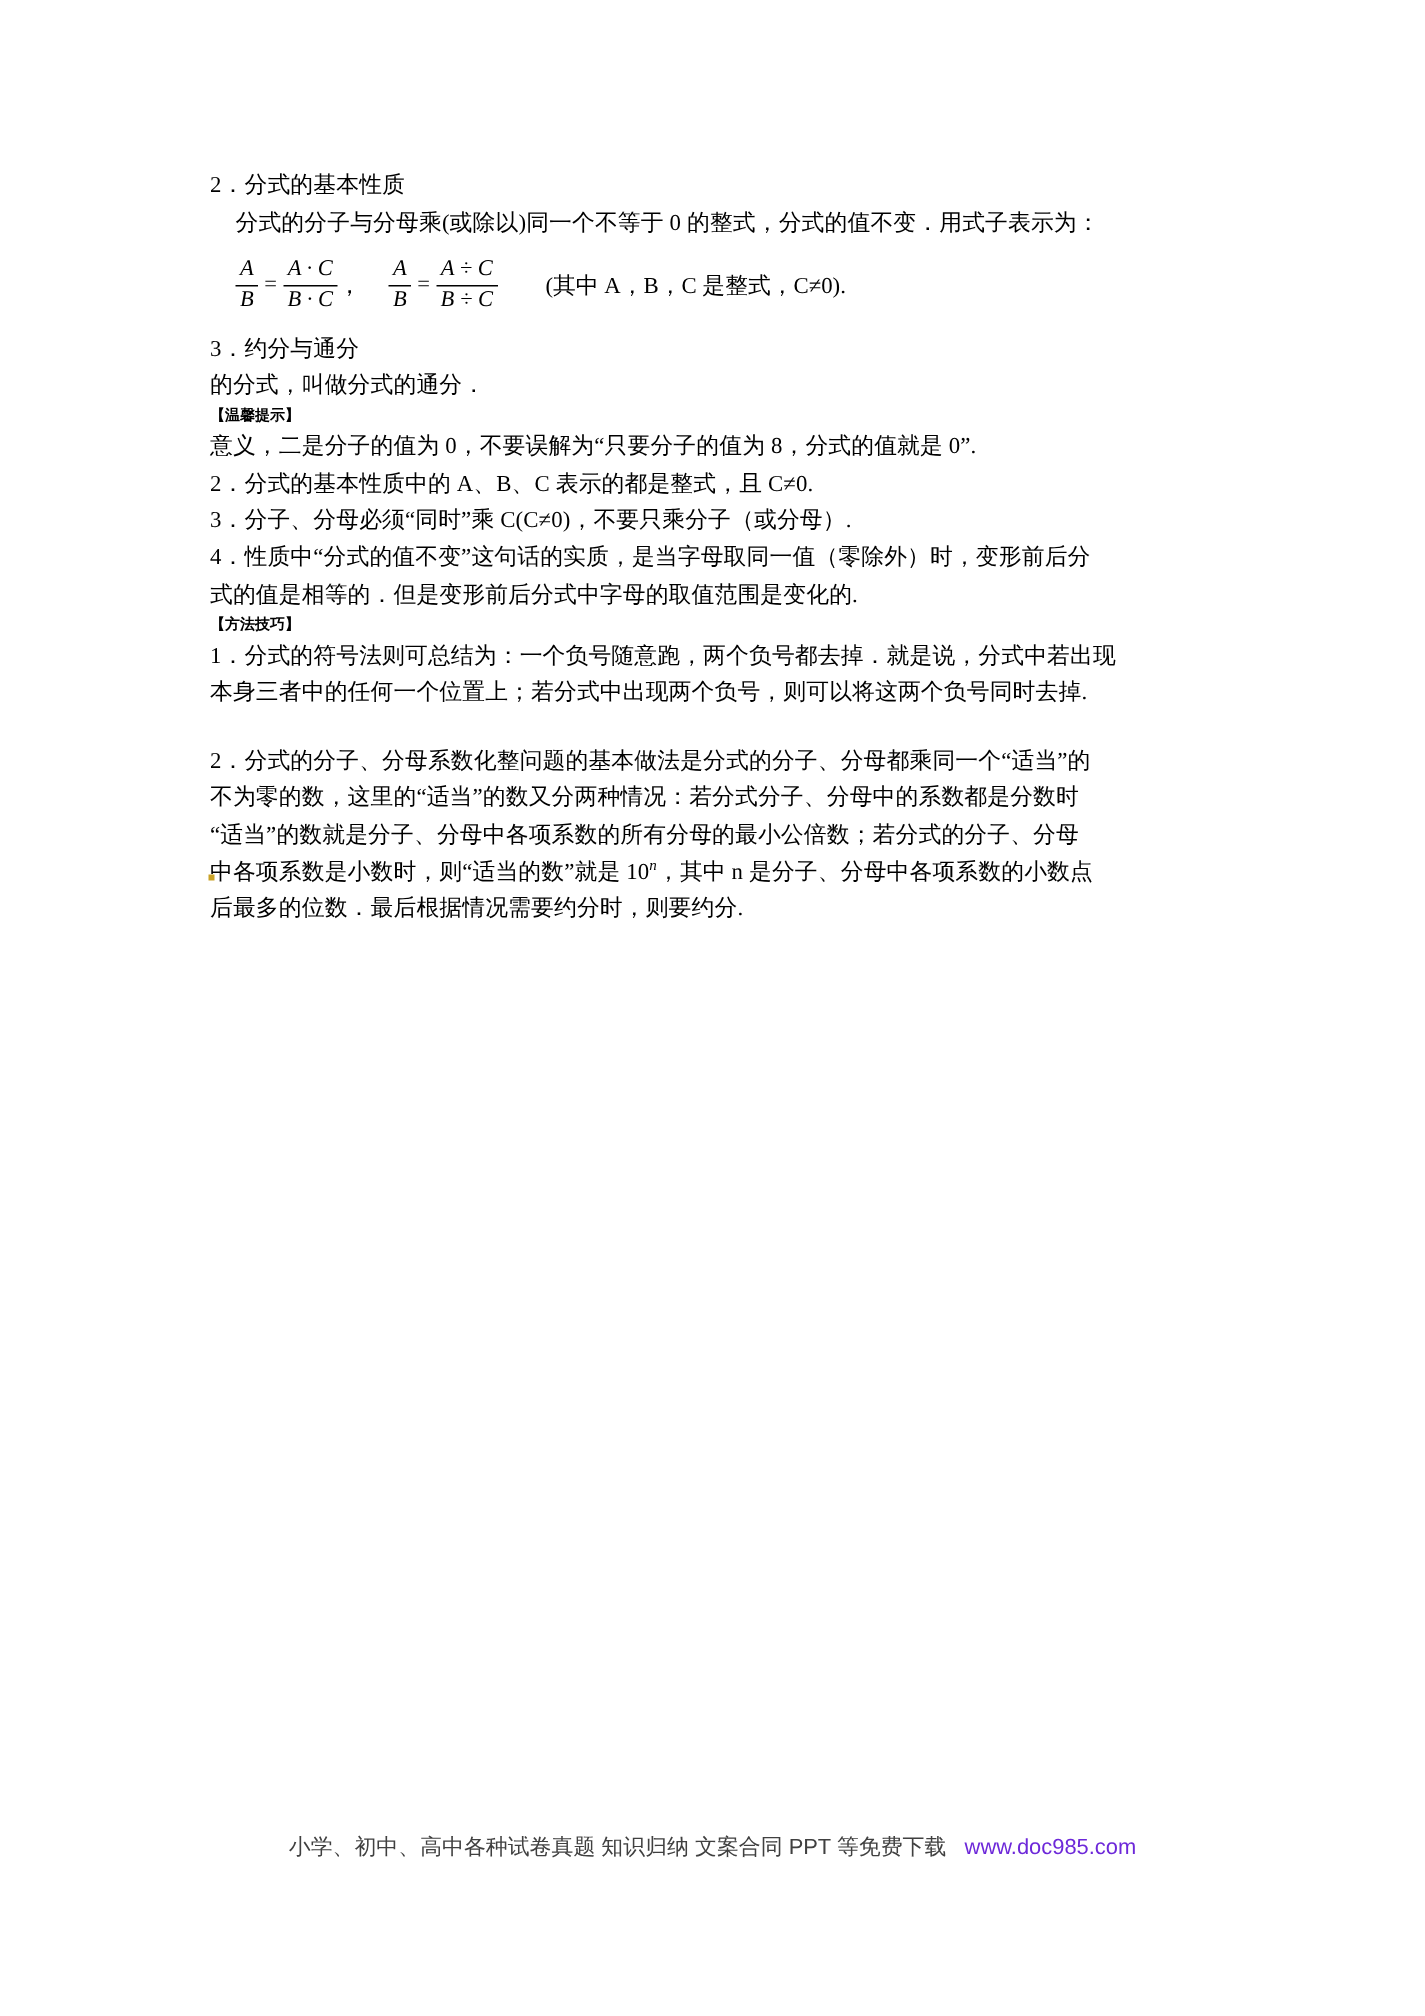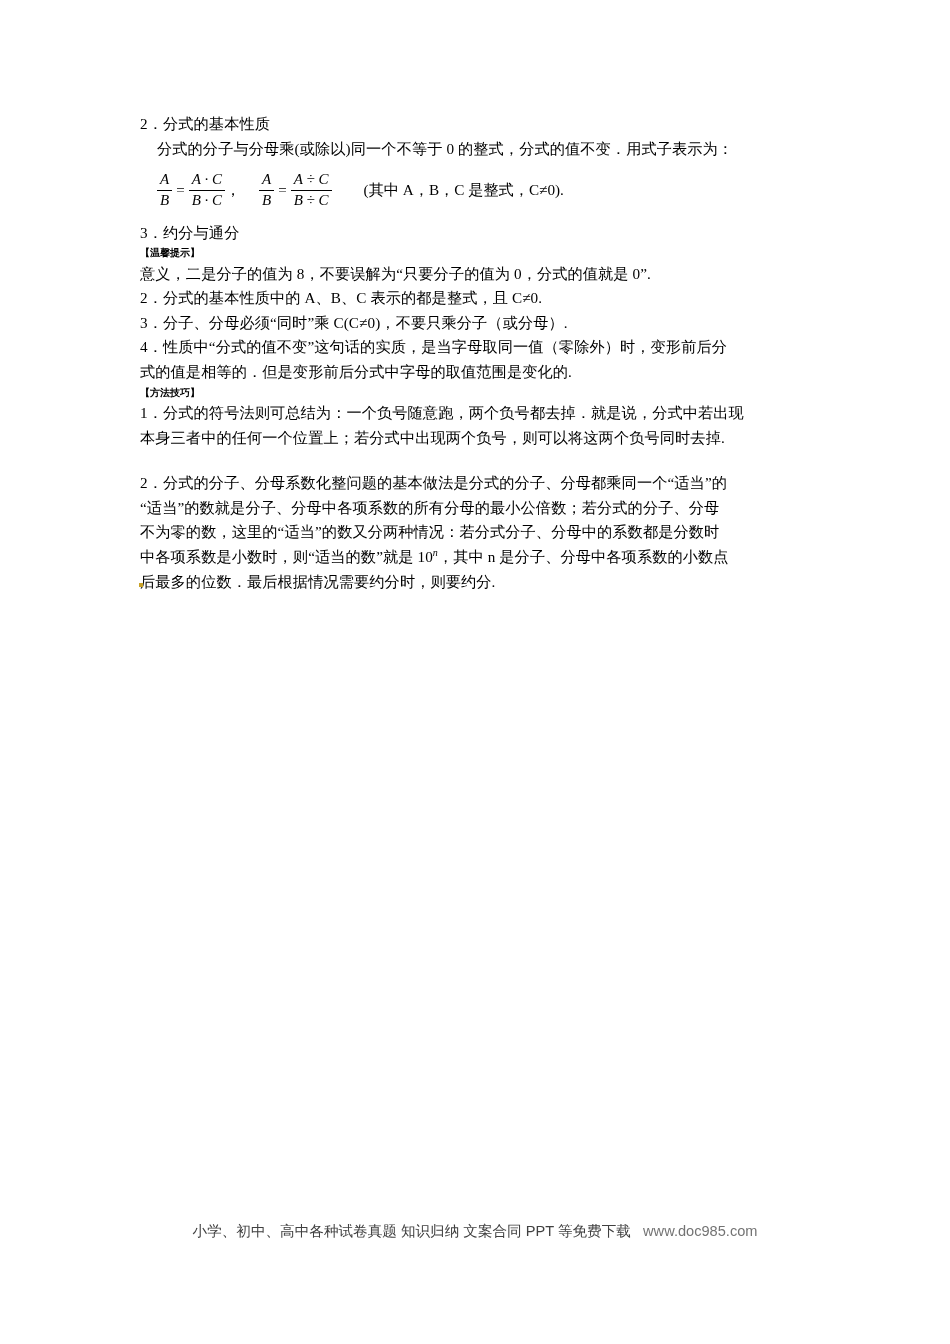--- a/index.html
+++ b/index.html
@@ -97,21 +97,21 @@
     position: absolute;
     left: 0;
     top: 1222px;
     width: 950px;
     text-align: center;
     font-size: 14.6px;
     font-family: "Liberation Sans", sans-serif;
     color: #404040;
   }
   .footer .site {
-    color: #737373;
+    color: #6d28d9;
     margin-top: 15px;
   }
   .it { font-style: italic; }
 </style>
 </head>
 <body>
 
 <div class="page">
 
   <div class="content">
@@ -136,39 +136,40 @@
       </span>
       <span class="eq">=</span>
       <span class="frac">
         <span class="num">A ÷ C</span>
         <span class="den">B ÷ C</span>
       </span>
       <span class="formula-tail">(其中 A，B，C 是整式，C≠0).</span>
     </div>
 
     <p class="line">3．约分与通分</p>
+    <p class="line">的分式，叫做分式的通分．</p>
 
     <p class="heading">【温馨提示】</p>
 
-    <p class="line">意义，二是分子的值为 8，不要误解为“只要分子的值为 0，分式的值就是 0”.</p>
+    <p class="line">意义，二是分子的值为 0，不要误解为“只要分子的值为 8，分式的值就是 0”.</p>
     <p class="line">2．分式的基本性质中的 A、B、C 表示的都是整式，且 C≠0.</p>
     <p class="line">3．分子、分母必须“同时”乘 C(C≠0)，不要只乘分子（或分母）.</p>
     <p class="line">4．性质中“分式的值不变”这句话的实质，是当字母取同一值（零除外）时，变形前后分</p>
     <p class="line">式的值是相等的．但是变形前后分式中字母的取值范围是变化的.</p>
 
     <p class="heading">【方法技巧】</p>
 
     <p class="line">1．分式的符号法则可总结为：一个负号随意跑，两个负号都去掉．就是说，分式中若出现</p>
     <p class="line">本身三者中的任何一个位置上；若分式中出现两个负号，则可以将这两个负号同时去掉.</p>
 
     <div class="gap-lg"></div>
 
     <p class="line">2．分式的分子、分母系数化整问题的基本做法是分式的分子、分母都乘同一个“适当”的</p>
+    <p class="line">不为零的数，这里的“适当”的数又分两种情况：若分式分子、分母中的系数都是分数时</p>
     <p class="line">“适当”的数就是分子、分母中各项系数的所有分母的最小公倍数；若分式的分子、分母</p>
-    <p class="line">不为零的数，这里的“适当”的数又分两种情况：若分式分子、分母中的系数都是分数时</p>
     <p class="line">
       <span>中各项系数是小数时，则“适当的数”就是 10</span><span class="sup it">n</span><span>，其中 n 是分子、分母中各项系数的小数点</span>
     </p>
     <p class="line">后最多的位数．最后根据情况需要约分时，则要约分.</p>
 
   </div>
 
   <div class="dot-marker" style="top: 583px;"></div>
 
   <div class="footer">

